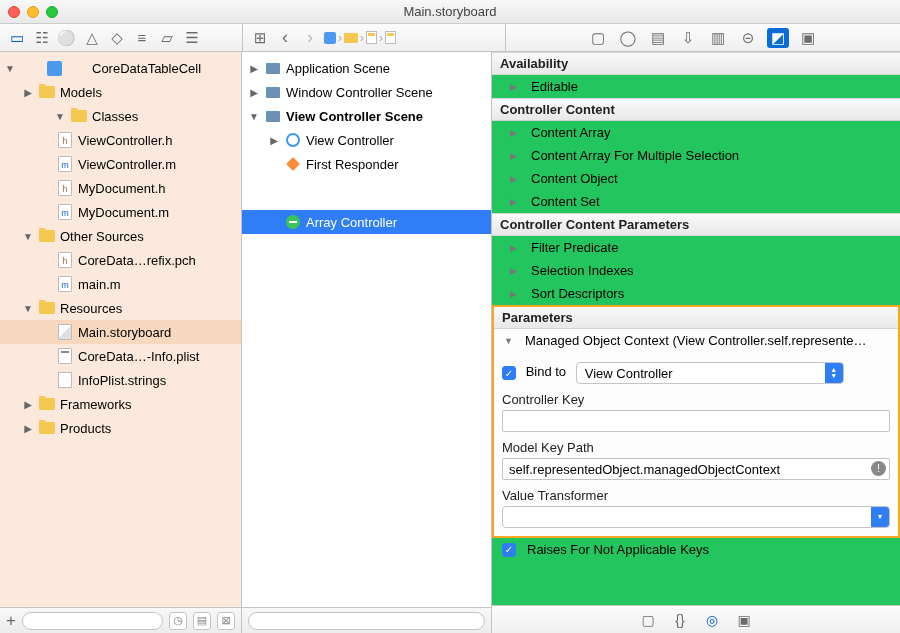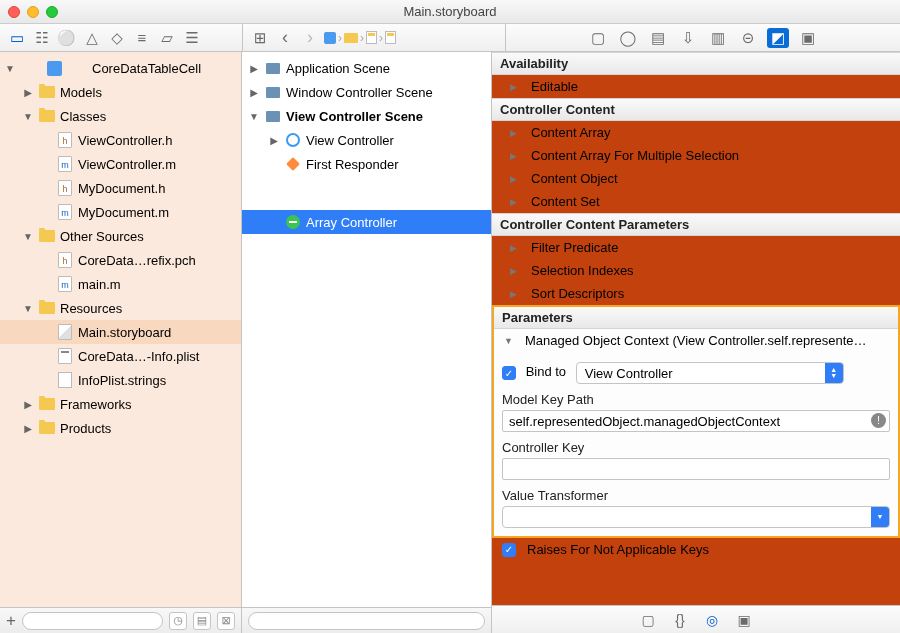--- a/index.html
+++ b/index.html
@@ -25,21 +25,21 @@
 .bc-item { display: flex; align-items: center; gap: 1px; cursor: pointer; }
 .bc-sep { color: #aaa; }
 .folder-ic { width: 14px; height: 10px; background: #f5c851; border-radius: 1px; display: inline-block; }
 .file-ic { width: 11px; height: 13px; background: #fff; border: 0.5px solid #bbb; display: inline-block; position: relative; }
 .file-ic.yellow::before { content:""; position: absolute; top: 1px; left: 1px; right: 1px; height: 3px; background: #f5c851; }
 
 
 .main { display: flex; height: calc(100% - 52px); }
 .left { width: 242px; background: #fce9dd; border-right: 1px solid #c4c4c4; display: flex; flex-direction: column; }
 .mid { width: 250px; background: #fff; border-right: 1px solid #c4c4c4; display: flex; flex-direction: column; }
-.right { flex: 1; background: #c2410c; display: flex; flex-direction: column; overflow: hidden; }
+.right { flex: 1; background: #22c55e; display: flex; flex-direction: column; overflow: hidden; }
 
 
 .tree { flex: 1; padding-top: 4px; overflow: auto; }
 .row { display: flex; align-items: center; height: 24px; padding-right: 6px; cursor: pointer; white-space: nowrap; }
 .row.selected { background: #f9d8c0; }
 .row.sel-blue { background: #2f7ef7; color: #fff; }
 .row.sel-blue .arrow { color: #fff; }
 .arrow { width: 12px; text-align: center; font-size: 10px; color: #666; }
 .arrow.open::before { content: "▼"; }
 .arrow.closed::before { content: "▶"; }
@@ -164,21 +164,21 @@
         <span>CoreDataTableCell</span>
       </div>
       <div id="nav-tree">
           <div class="row" style="padding-left: 22px;">
             <span class="arrow closed"></span>
             <span class="file-icon">
               <span class="fi-folder"></span>
             </span>
             <span>Models</span>
           </div>
-          <div class="row" style="padding-left: 22px;">
+          <div class="row" style="padding-left: 22px; margin-left: 32px;">
             <span class="arrow open"></span>
             <span class="file-icon">
               <span class="fi-folder"></span>
             </span>
             <span>Classes</span>
           </div>
           <div class="row" style="padding-left: 40px;">
             <span class="arrow none"></span>
             <span class="file-icon">
               <span class="fi-h">h</span>
@@ -384,31 +384,31 @@
         <div class="params-body">
           <div class="form-row">
             <span class="checkbox checked"></span>
             <span style="margin:0 6px;">Bind to</span>
             <span class="select" style="width:268px;">
               <span class="sel-text">View Controller</span>
               <span class="sel-arrow">▲<br>▼</span>
             </span>
           </div>
           <div class="form-row">
+            <span class="label">Controller Key</span>
+            <input class="input" value="" style="">
+          </div>
+          <div class="form-row">
             <span class="label">Model Key Path</span>
             <div class="input-wrap">
               <input class="input" style="padding-right: 22px;" value="self.representedObject.managedObjectContext">
               <span class="warn">!</span>
             </div>
           </div>
           <div class="form-row">
-            <span class="label">Controller Key</span>
-            <input class="input" value="" style="">
-          </div>
-          <div class="form-row">
             <span class="label">Value Transformer</span>
             <span class="select" style="width:100%;">
               <span class="sel-text"></span>
               <span class="sel-arrow">▼</span>
             </span>
           </div>
         </div>
       </div>
 
       <div class="item-row" style="padding-left:10px;">

